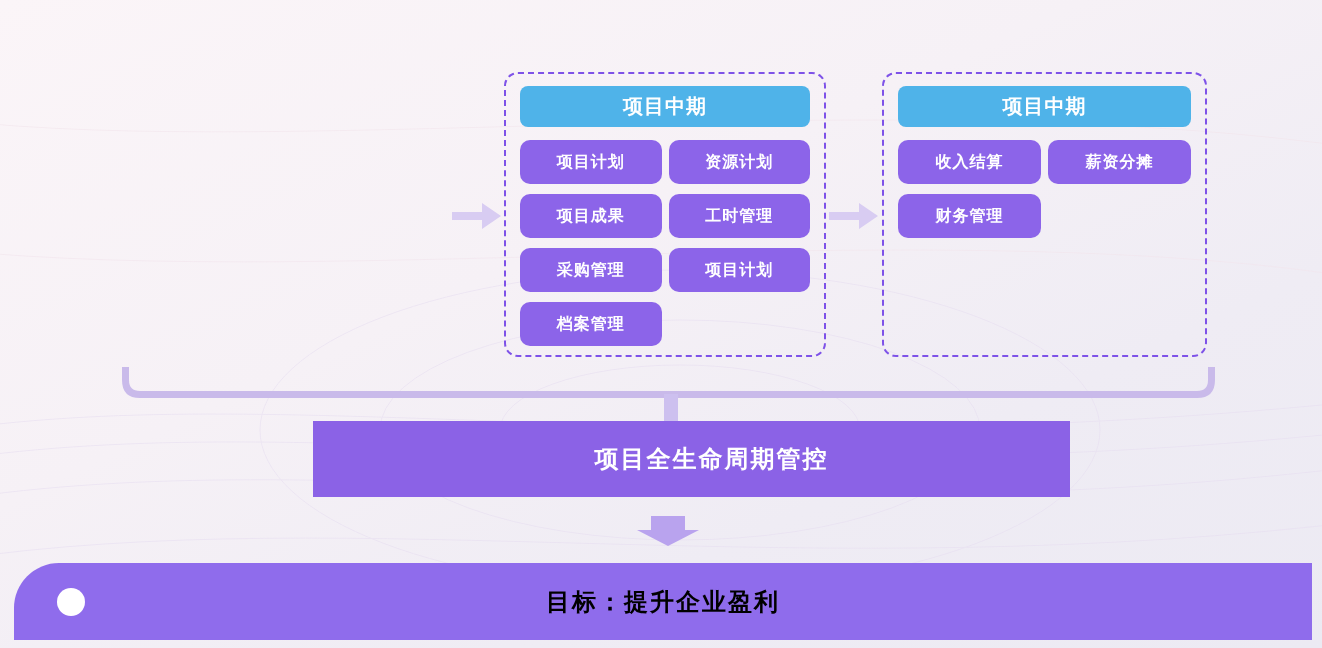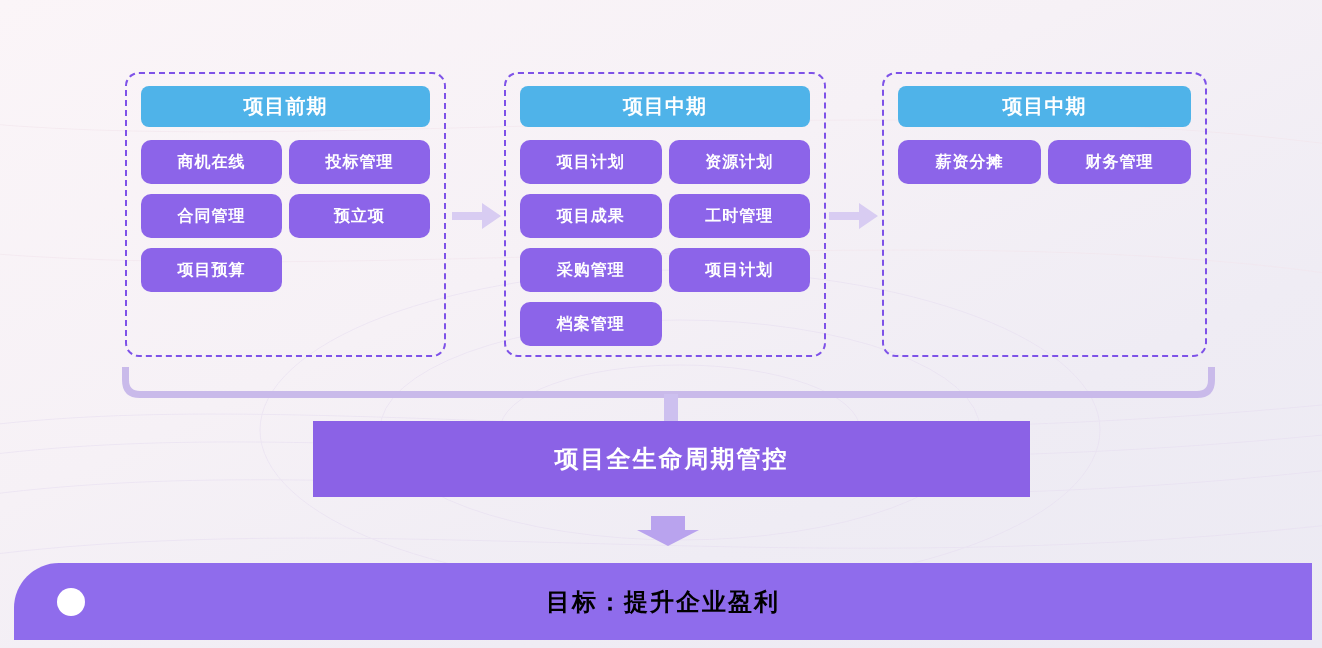--- a/index.html
+++ b/index.html
@@ -35,21 +35,21 @@
   
   .flow-arrow{position:absolute;top:203px;width:49px;height:26px;}
   .flow-arrow-1{left:452px;}
   .flow-arrow-2{left:829px;}
   
   .brace{position:absolute;left:0;top:0;pointer-events:none;}
   
   .summary-banner{
     position:absolute;left:313px;top:421px;width:717px;height:76px;
     background:#8B62E6;color:#fff;font-size:24px;font-weight:600;letter-spacing:2px;
-    display:flex;align-items:center;justify-content:center;
+    display:flex;align-items:center;justify-content:center;padding-left:40px;
   }
   
   .down-arrow{position:absolute;left:637px;top:516px;width:62px;height:30px;}
   
   .goal-banner{
     position:absolute;left:14px;top:563px;width:1298px;height:77px;
     background:#8F6CEC;border-radius:45px 0 0 0;
     color:#000000;font-size:24px;font-weight:700;letter-spacing:2px;
     display:flex;align-items:center;justify-content:center;
   }
@@ -72,47 +72,38 @@
       <ellipse cx="680" cy="430" rx="420" ry="160"></ellipse>
       <ellipse cx="680" cy="430" rx="300" ry="110"></ellipse>
       <ellipse cx="680" cy="430" rx="180" ry="65"></ellipse>
     </g>
     <g fill="none" stroke="#f2e5ec" stroke-width="1" opacity="0.6">
       <path d="M-50,120 C 300,160 900,80 1372,150"></path>
       <path d="M-50,250 C 350,290 950,210 1372,280"></path>
     </g>
   </svg>
 
-  <div class="panel panel-early">
-    <div class="panel-header">项目前期</div>
-    <div class="chip-grid">
-      <div class="chip">商机在线</div>
-      <div class="chip">投标管理</div>
-      <div class="chip">合同管理</div>
-      <div class="chip">预立项</div>
-      <div class="chip">项目预算</div>
-    </div>
-  </div>
 
   <div class="panel panel-mid">
     <div class="panel-header">项目中期</div>
     <div class="chip-grid">
       <div class="chip">项目计划</div>
       <div class="chip">资源计划</div>
       <div class="chip">项目成果</div>
       <div class="chip">工时管理</div>
       <div class="chip">采购管理</div>
       <div class="chip">项目计划</div>
       <div class="chip">档案管理</div>
     </div>
   </div>
 
   <div class="panel panel-late">
     <div class="panel-header">项目中期</div>
     <div class="chip-grid">
+      <div class="chip">收入结算</div>
       <div class="chip">薪资分摊</div>
       <div class="chip">财务管理</div>
     </div>
   </div>
 
   <svg class="flow-arrow flow-arrow-1" viewBox="0 0 49 26">
     <polygon points="0,9 30,9 30,0 49,13 30,26 30,17 0,17" fill="#D8CCF2"></polygon>
   </svg>
   <svg class="flow-arrow flow-arrow-2" viewBox="0 0 49 26">
     <polygon points="0,9 30,9 30,0 49,13 30,26 30,17 0,17" fill="#D8CCF2"></polygon>

